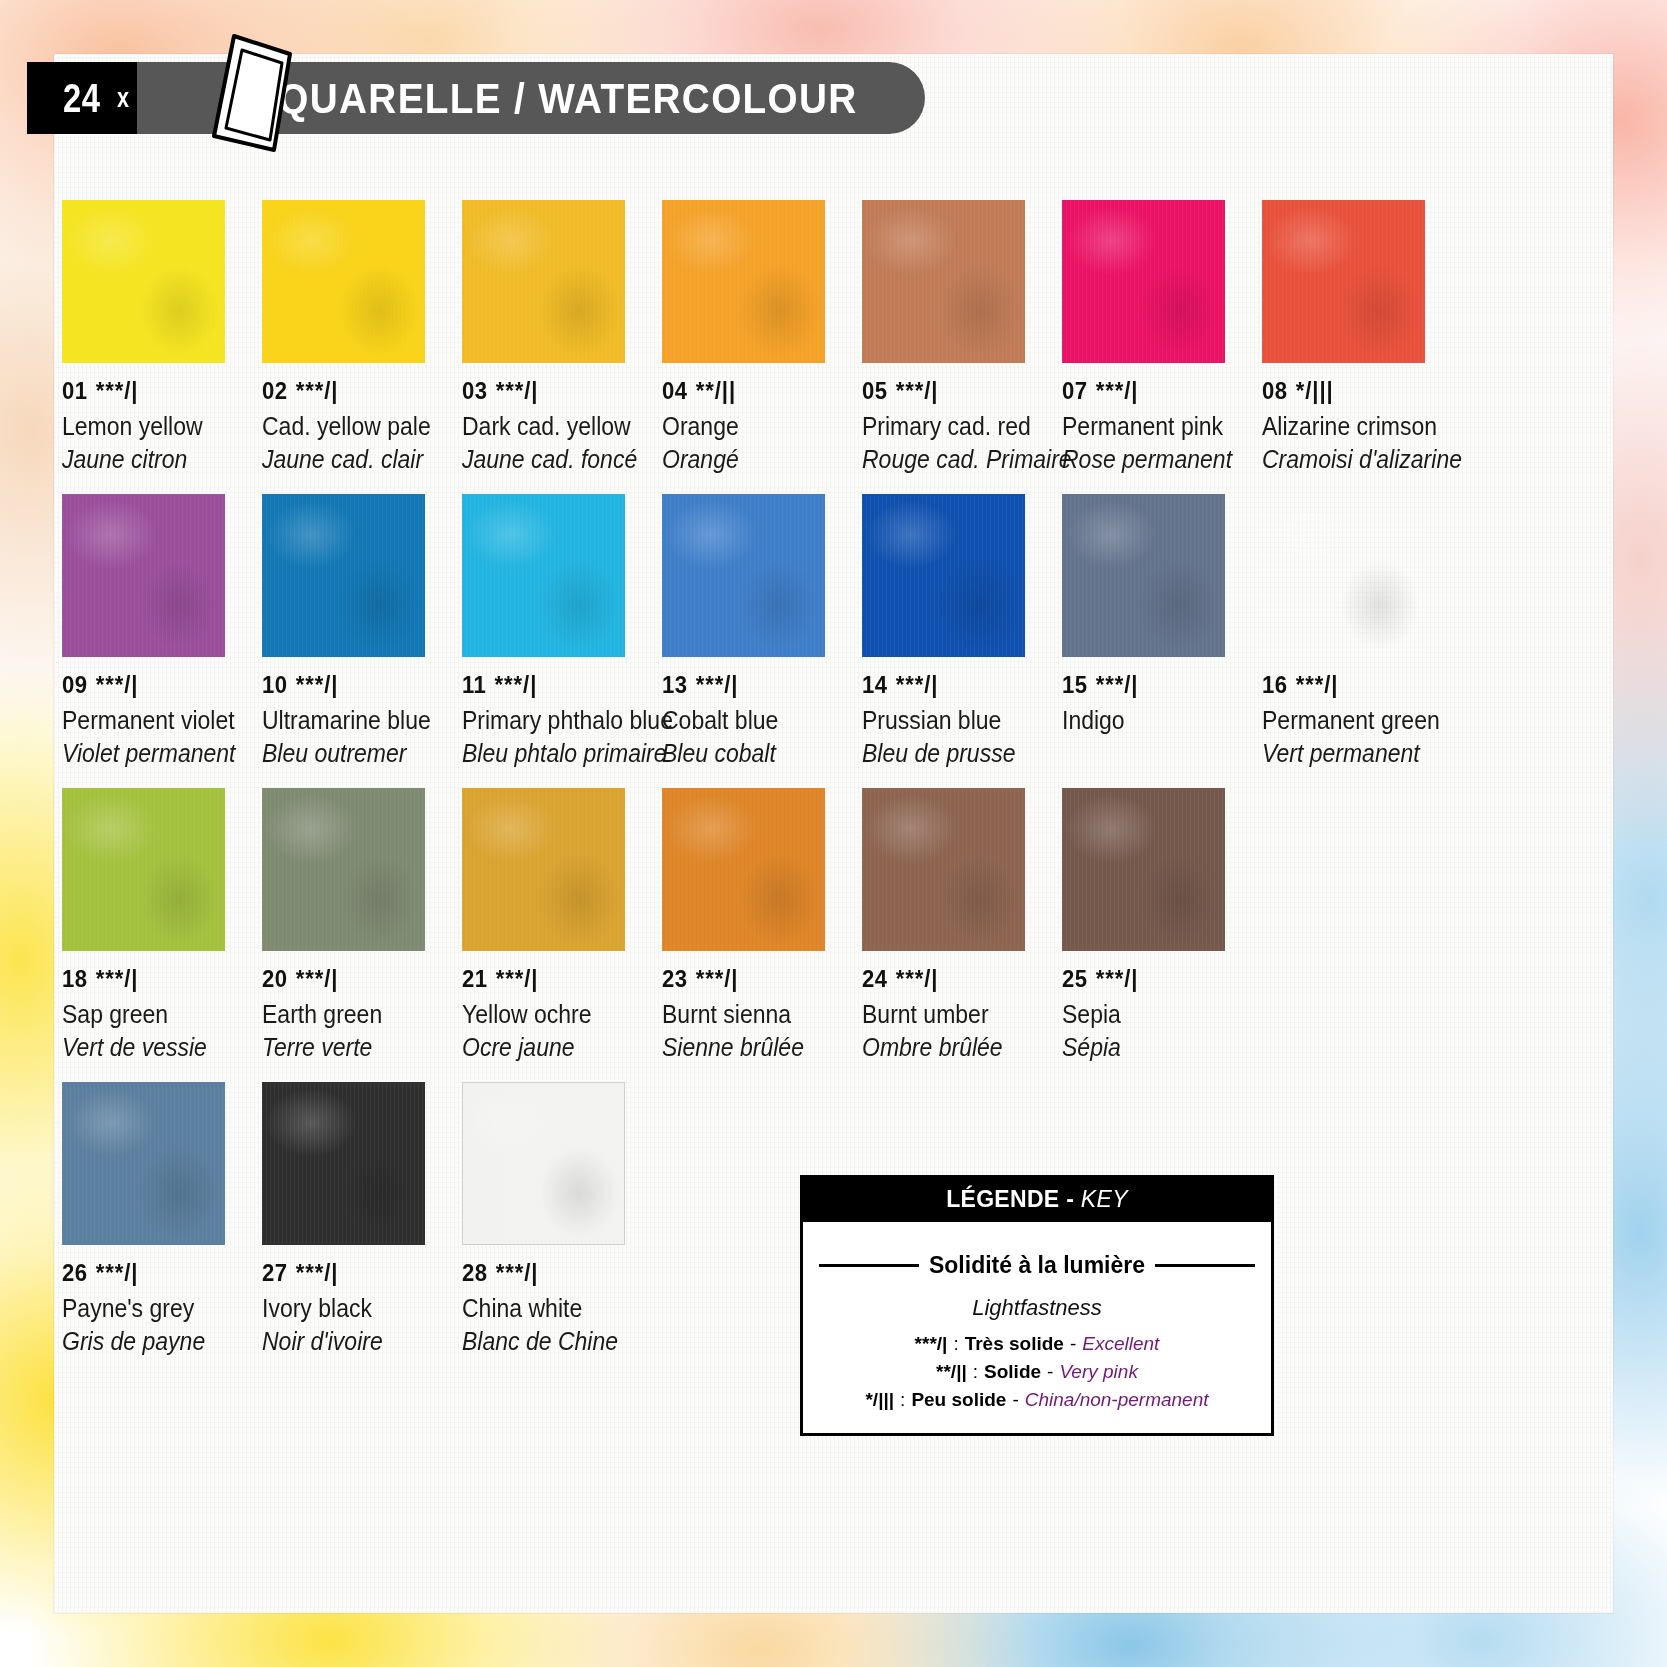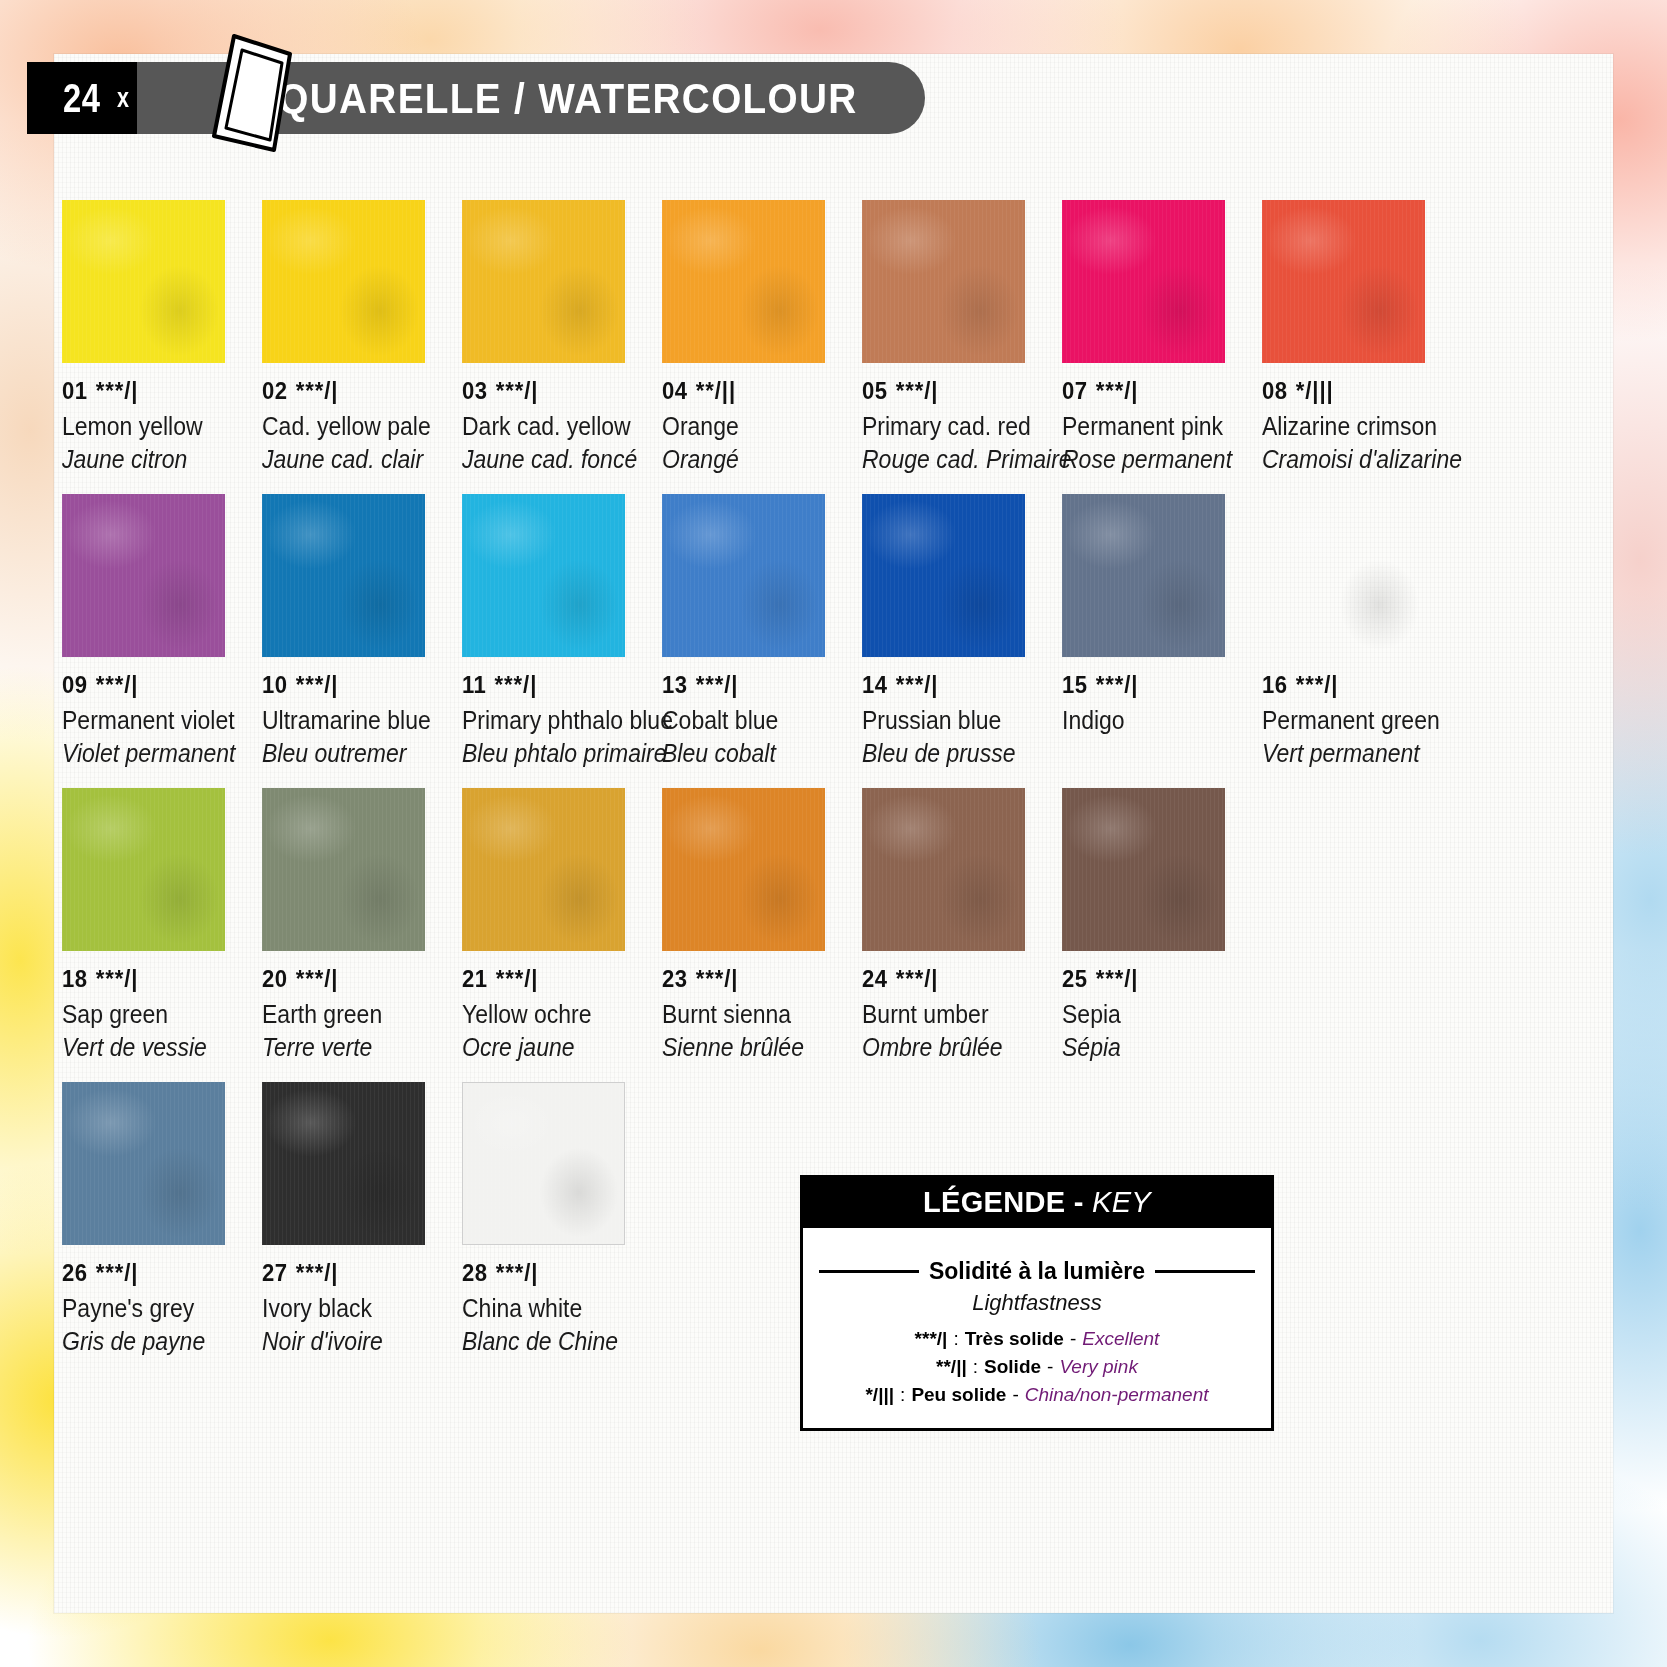--- a/index.html
+++ b/index.html
@@ -194,21 +194,21 @@
     top: 1175px;
     width: 474px;
     border: 3px solid #000000;
     background: #ffffff;
   }
   .legend-head {
     background: #000000;
     color: #ffffff;
     text-align: center;
     padding: 8px 0 9px;
-    font-size: 29px;
+    font-size: 23px;
     font-weight: bold;
     letter-spacing: 0.3px;
   }
   .legend-head .key { font-style: italic; font-weight: normal; }
   .legend-body { padding: 30px 0 16px; }
 
   .lf-title-wrap {
     display: flex;
     align-items: center;
     gap: 10px;
@@ -219,21 +219,21 @@
     font-size: 23px;
     font-weight: bold;
     color: #000000;
     white-space: nowrap;
   }
   .lf-sub {
     text-align: center;
     font-style: italic;
     font-size: 22px;
     color: #111111;
-    margin-top: 5px;
+    margin-top: 16px;
   }
   .lf-list { margin-top: 12px; }
   .lf-row {
     display: flex;
     justify-content: center;
     align-items: baseline;
     gap: 6px;
     font-size: 19px;
     margin-bottom: 6px;
     white-space: nowrap;

